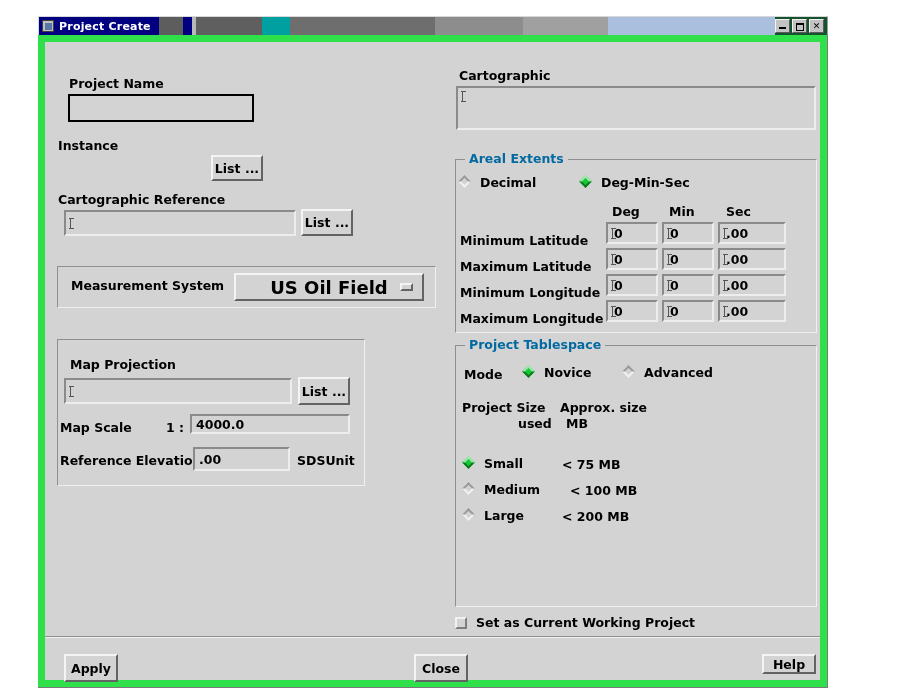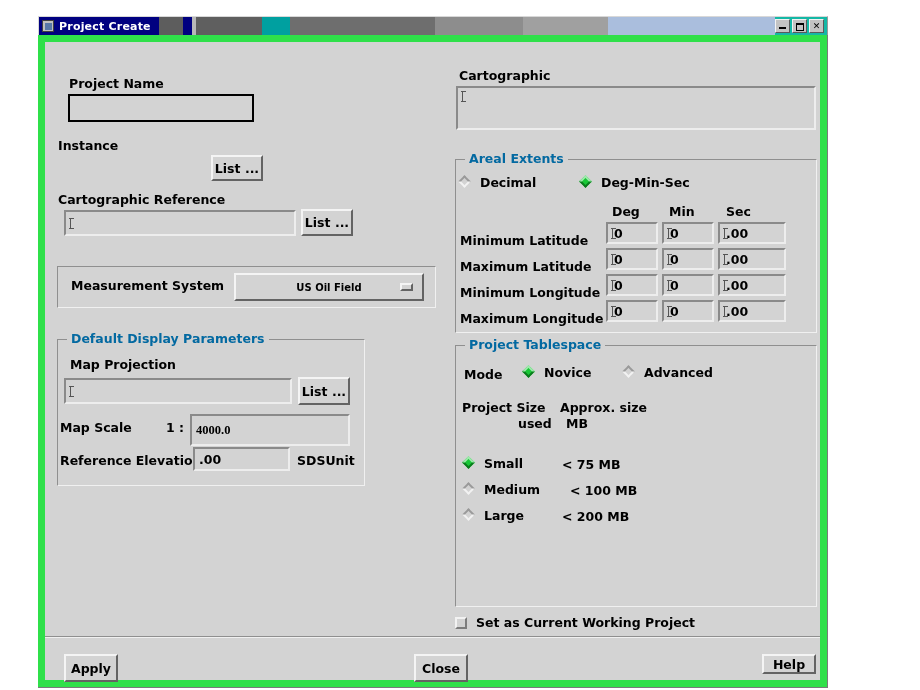--- a/index.html
+++ b/index.html
@@ -17,21 +17,21 @@
     left: 38px; top: 16px;
     width: 790px; height: 672px;
   }
 
   
   .titlebar {
     position: relative;
     height: 19px;
     display: flex;
     align-items: stretch;
-    background: #14b8a6;
+    background: #14532d;
     border-top: 1px solid #d8d8d8;
     border-left: 1px solid #d8d8d8;
     border-right: 1px solid #9a9a9a;
   }
   .tb-seg { height: 100%; }
   .tb-title {
     background: #000080;
     color: #ffffff;
     font-size: 11px;
     font-weight: bold;
@@ -205,21 +205,21 @@
   }
 
   .option-menu {
     background: #d3d3d3;
     border-top: 2px solid #f4f4f4;
     border-left: 2px solid #f4f4f4;
     border-right: 2px solid #636363;
     border-bottom: 2px solid #636363;
     display: flex; align-items: center; justify-content: center;
     position: relative;
-    font-size: 10px; font-weight: bold;
+    font-size: 18px; font-weight: bold;
     font-family: "DejaVu Sans", sans-serif;
   }
   .om-ind {
     position: absolute; right: 9px; top: 50%;
     margin-top: -4px;
     width: 13px; height: 8px;
     background: #d3d3d3;
     border-top: 2px solid #f4f4f4;
     border-left: 2px solid #f4f4f4;
     border-right: 2px solid #636363;
@@ -282,32 +282,31 @@
 
         <div class="group" style="left:12px;top:224px;width:379px;height:42px;">
           <span class="lbl" style="position:absolute;left:13px;top:11px;">Measurement System</span>
           <div class="option-menu" style="position:absolute;left:176px;top:6px;width:190px;height:28px;">
             <span>US Oil Field</span>
             <span class="om-ind"></span>
           </div>
         </div>
 
         <div class="group" style="left:12px;top:297px;width:308px;height:147px;">
-          <span class="gtitle">Default Display Parameters</span>
 
           <span class="lbl" style="position:absolute;left:12px;top:17px;">Map Projection</span>
           <div class="field" style="position:absolute;left:6px;top:38px;width:228px;height:26px;">
             <span class="caret"></span>
             <span></span>
           </div>
           <div class="btn" style="position:absolute;left:240px;top:37px;width:52px;height:28px;">List ...</div>
 
           <span class="lbl" style="position:absolute;left:2px;top:80px;">Map Scale</span>
           <span class="lbl" style="position:absolute;left:108px;top:80px;">1 :</span>
-          <div class="field" style="position:absolute;left:132px;top:74px;width:160px;height:32px;font-family:Liberation Serif, serif;">
+          <div class="field" style="position:absolute;left:132px;top:74px;width:160px;height:20px;">
             <span>4000.0</span>
           </div>
 
           <span class="lbl" style="position:absolute;left:2px;top:113px;">Reference Elevation</span>
           <div class="field" style="position:absolute;left:135px;top:107px;width:97px;height:24px;">
             <span>.00</span>
           </div>
           <span class="lbl" style="position:absolute;left:239px;top:113px;">SDSUnit</span>
         </div>
       </div>

